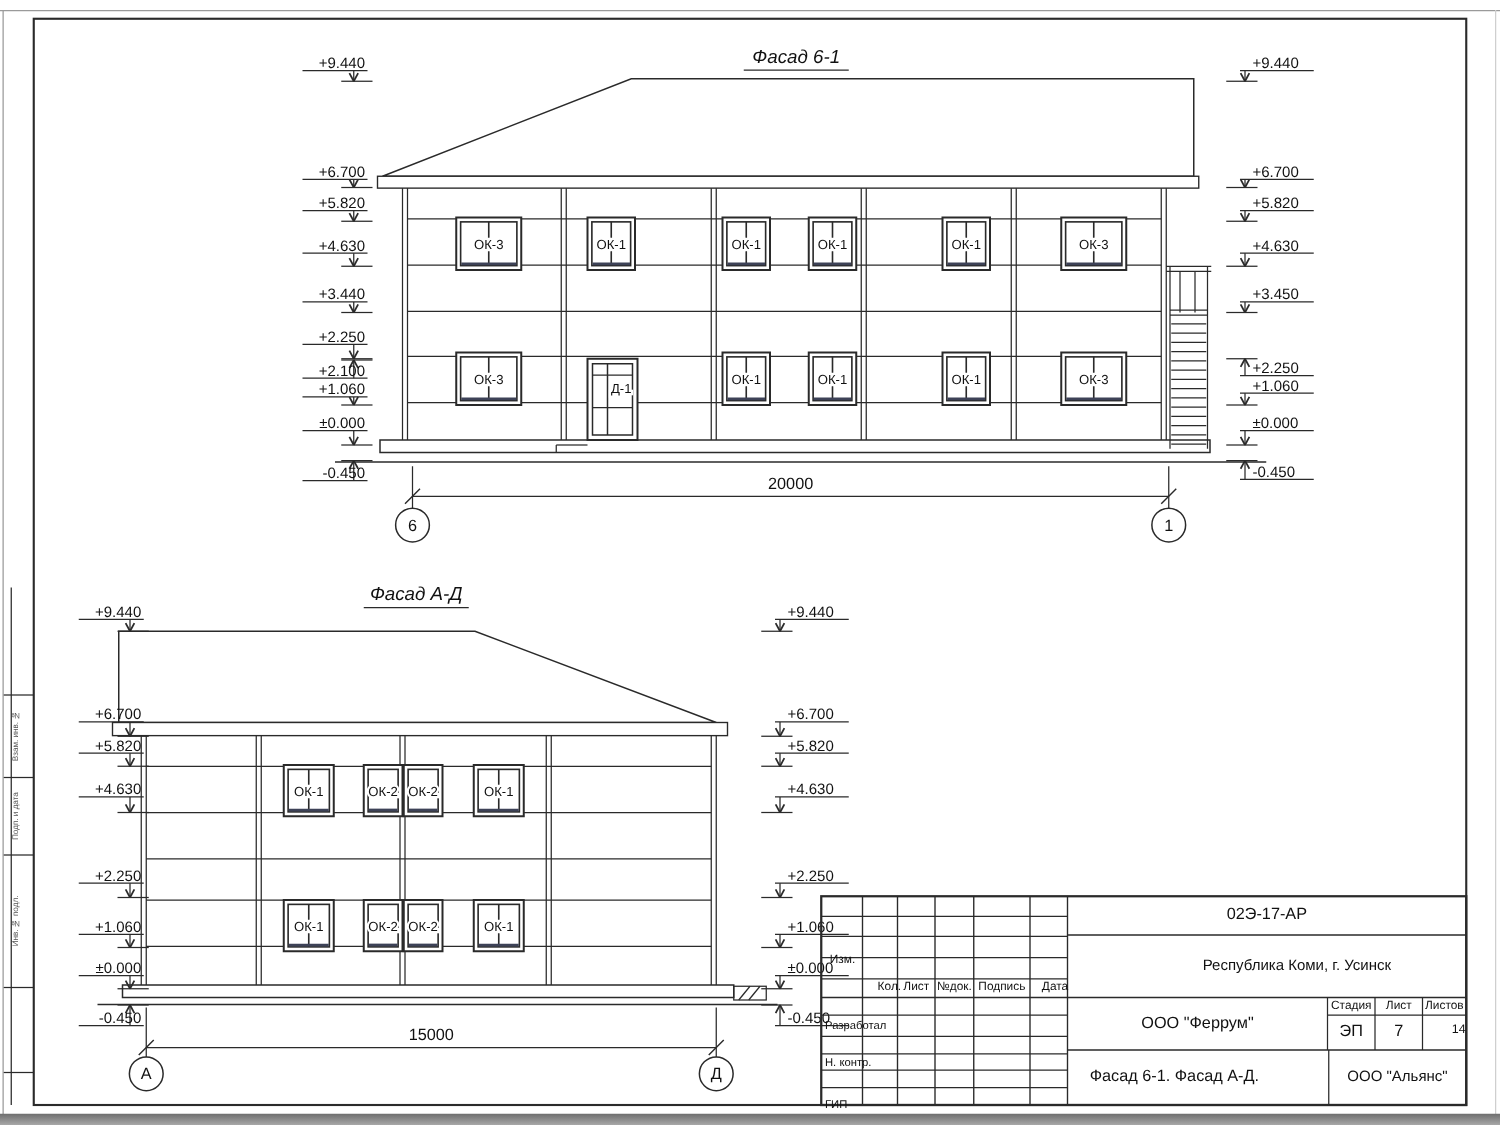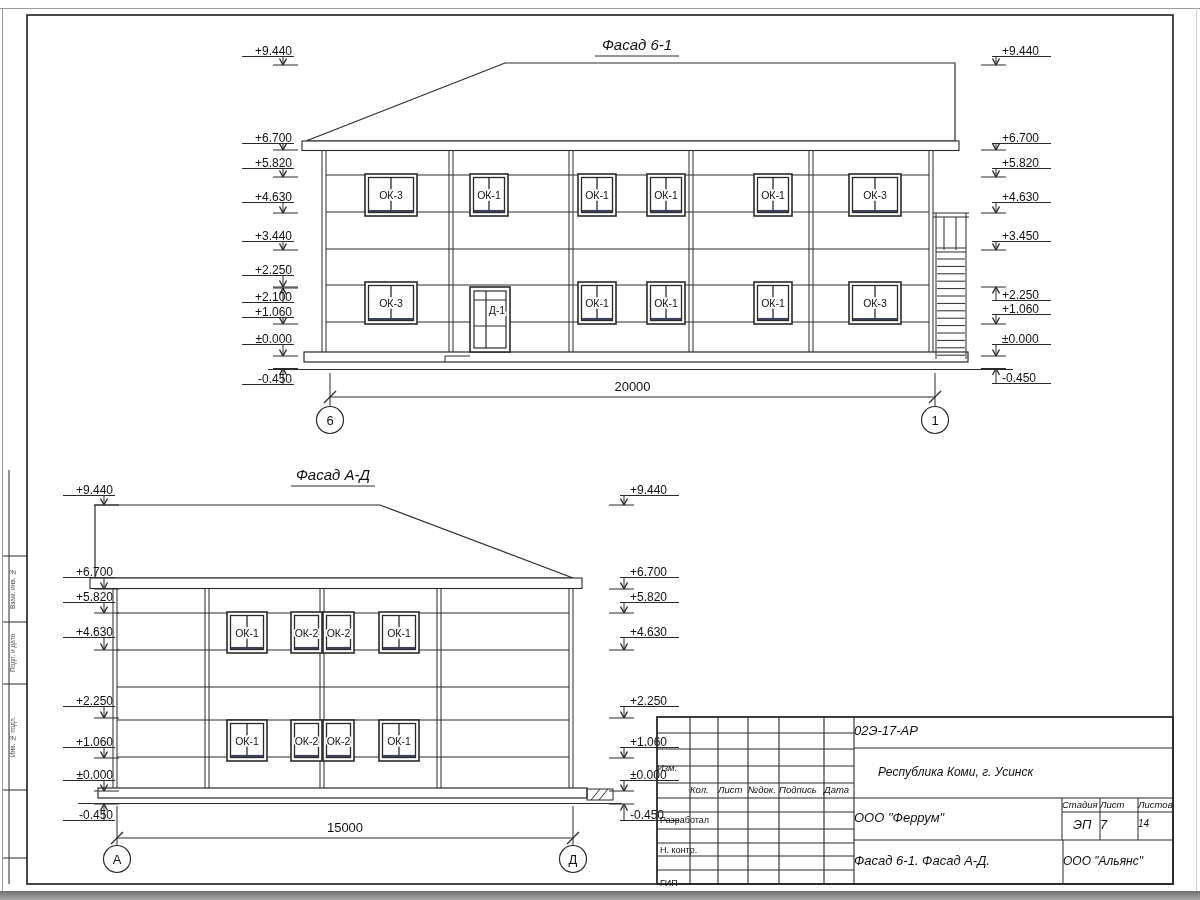--- a/index.html
+++ b/index.html
@@ -6,21 +6,21 @@
   .sheet{position:relative;width:1200px;height:900px;background:#fff;overflow:hidden;
          font-family:"Liberation Sans", sans-serif;color:#1a1a1a;}
   .edge-top{position:absolute;left:0;top:8px;width:1200px;height:1px;background:#9a9a9a;}
   .edge-left{position:absolute;left:2px;top:8px;width:1px;height:884px;background:#9a9a9a;}
   .edge-right{position:absolute;left:1196px;top:8px;width:1px;height:884px;background:#cfcfcf;}
   .bottom-strip{position:absolute;left:0;top:891px;width:1200px;height:9px;
                 background:linear-gradient(#6e6e6e,#a8a8a8);}
   svg{position:absolute;left:0;top:0;}
   svg text{font-family:"Liberation Sans", sans-serif;}
   .tbtxt{position:absolute;line-height:1.15;color:#111;}
-  .c{font-style:italic;}
+  .c{text-align:center;}
   .vlabel{position:absolute;left:9px;width:17px;writing-mode:vertical-rl;
           transform:rotate(180deg);font-size:6.5px;color:#555;text-align:center;
           overflow:hidden;white-space:nowrap;}
 </style>
 </head>
 <body>
 
 <div class="sheet">
   <div class="edge-top"></div>
   <div class="edge-left"></div>
@@ -481,21 +481,21 @@
         <line x1="1063" y1="840" x2="1063" y2="884" stroke="#2a2a2a" stroke-width="1"></line>
       </g>
     </svg>
 
   <span class="tbtxt c" style="left:854px;top:724px;width:319px;font-size:13px;">02Э-17-АР</span>
   <span class="tbtxt c" style="left:854px;top:766px;width:319px;font-size:12px;padding-left:24px;">Республика Коми, г. Усинск</span>
   <span class="tbtxt c" style="left:854px;top:811px;width:208px;font-size:13px;">ООО "Феррум"</span>
   <span class="tbtxt c" style="left:1062px;top:800px;width:38px;font-size:9.5px;">Стадия</span>
   <span class="tbtxt c" style="left:1100px;top:800px;width:38px;font-size:9.5px;">Лист</span>
   <span class="tbtxt c" style="left:1138px;top:800px;width:35px;font-size:9.5px;">Листов</span>
-  <span class="tbtxt c" style="left:1062px;top:818px;width:38px;font-size:13px;margin-left:11px;">ЭП</span>
+  <span class="tbtxt c" style="left:1062px;top:818px;width:38px;font-size:13px;">ЭП</span>
   <span class="tbtxt c" style="left:1100px;top:818px;width:38px;font-size:13px;">7</span>
   <span class="tbtxt c" style="left:1138px;top:818px;width:58px;font-size:10px;">14</span>
   <span class="tbtxt c" style="left:854px;top:854px;width:171px;font-size:13px;">Фасад 6-1. Фасад  А-Д.</span>
   <span class="tbtxt c" style="left:1063px;top:855px;width:110px;font-size:12px;">ООО "Альянс"</span>
 
   <span class="tbtxt c" style="left:657px;top:763px;width:34px;font-size:9.5px;">Изм.</span>
   <span class="tbtxt c" style="left:690px;top:785px;width:43px;font-size:9.5px;">Кол.</span>
   <span class="tbtxt c" style="left:718px;top:785px;width:30px;font-size:9.5px;">Лист</span>
   <span class="tbtxt c" style="left:748px;top:785px;width:31px;font-size:9.5px;">№док.</span>
   <span class="tbtxt c" style="left:779px;top:785px;width:45px;font-size:9.5px;">Подпись</span>

